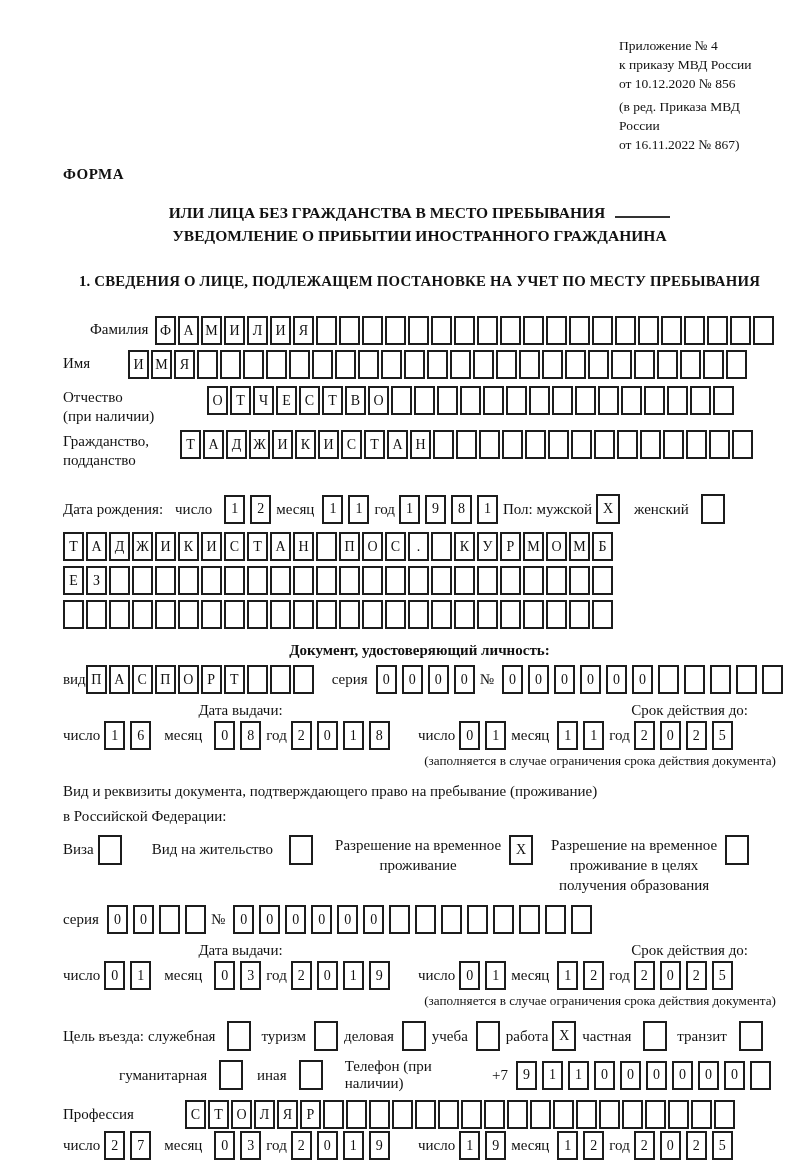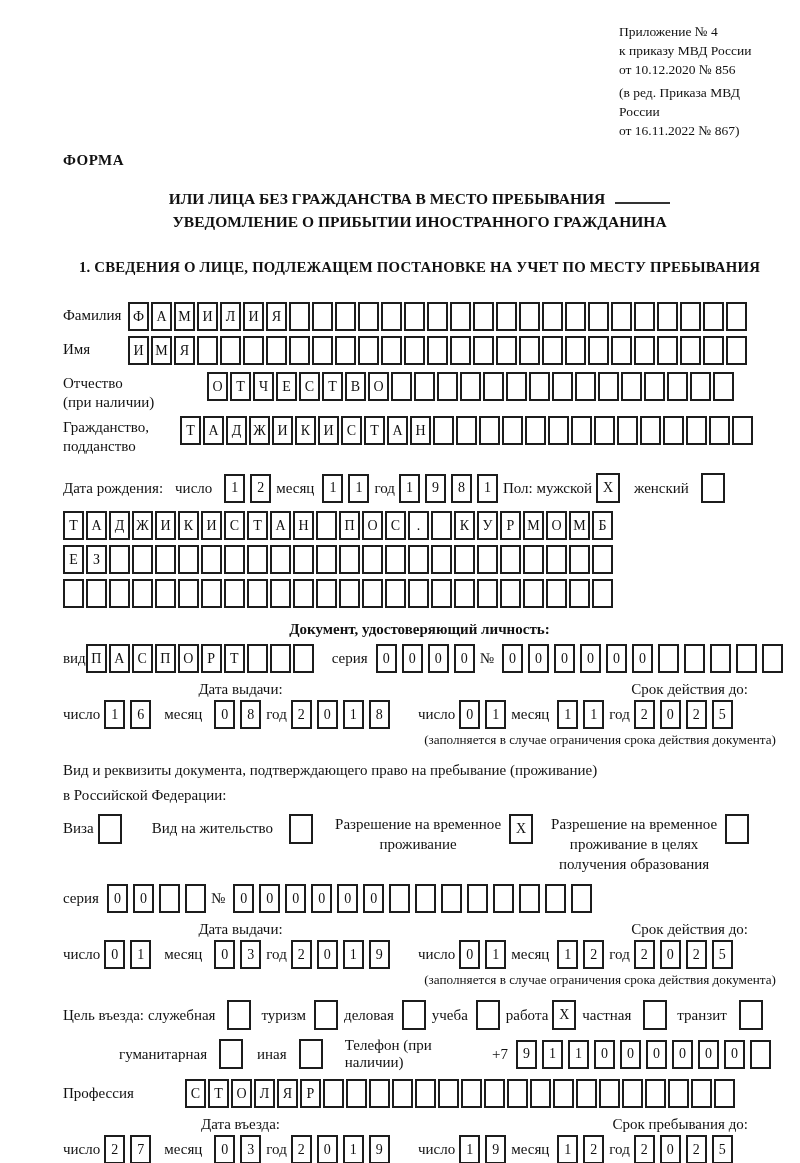--- a/index.html
+++ b/index.html
@@ -1,19 +1,19 @@
 <!DOCTYPE html>
 <html><head>
 <meta charset="utf-8">
 <style>
   html,body{margin:0;padding:0;background:#e8e8e8;}
   .page{
     width:800px;height:1163px;margin:0 auto;background:#ffffff;
     font-family:"Liberation Serif","DejaVu Serif",serif;color:#111;
-    position:relative;box-sizing:border-box;padding:22px 24px 20px 63px;overflow:hidden;
+    position:relative;box-sizing:border-box;padding:36px 24px 20px 63px;overflow:hidden;
   }
   .appendix{margin-left:556px;font-size:13.5px;line-height:19px;}
   .appendix .ed{margin-top:4px;}
   .forma{font-weight:bold;font-size:15px;text-align:left;margin:12px 36px 0 0;letter-spacing:.5px;}
   .title{ text-align:center;font-weight:bold;font-size:15.5px;line-height:23px;margin-top:18px;}
   .blank-line{display:inline-block;width:55px;border-bottom:2px solid #333;margin-left:10px;}
   .sec-heading{font-weight:bold;font-size:14.8px;margin-top:26px;text-align:center;letter-spacing:.2px;white-space:nowrap;}
 
   .frow{display:flex;align-items:flex-start;margin-top:5px;}
   .lbl{font-size:15px;line-height:27px;flex:none;}
@@ -66,21 +66,21 @@
 
   <div class="title">
     <div>
       <span>ИЛИ ЛИЦА БЕЗ ГРАЖДАНСТВА В МЕСТО ПРЕБЫВАНИЯ</span><span class="blank-line"></span>
     </div>
     <div>УВЕДОМЛЕНИЕ О ПРИБЫТИИ ИНОСТРАННОГО ГРАЖДАНИНА</div>
   </div>
 
   <div class="sec-heading">1. СВЕДЕНИЯ О ЛИЦЕ, ПОДЛЕЖАЩЕМ ПОСТАНОВКЕ НА УЧЕТ ПО МЕСТУ ПРЕБЫВАНИЯ</div>
 
-  <div class="frow" style="margin-top:26px;">
+  <div class="frow" style="margin-top:26px;justify-content:flex-end;">
     <span class="lbl w65">Фамилия</span>
     <span class="cells">
         <span class="cell">Ф</span>
         <span class="cell">А</span>
         <span class="cell">М</span>
         <span class="cell">И</span>
         <span class="cell">Л</span>
         <span class="cell">И</span>
         <span class="cell">Я</span>
         <span class="cell"></span>
@@ -198,21 +198,21 @@
         <span class="cell"></span>
         <span class="cell"></span>
         <span class="cell"></span>
         <span class="cell"></span>
         <span class="cell"></span>
         <span class="cell"></span>
         <span class="cell"></span>
       </span>
   </div>
 
-  <div class="frow" style="margin-top:17px;align-items:center;">
+  <div class="frow" style="margin-top:24px;align-items:center;">
     <span class="inltxt">Дата рождения:</span>
     <span class="gap12"></span>
     <span class="inltxt">число</span>
     <span class="gap12"></span>
     <span class="cells sp">
         <span class="cell">1</span>
         <span class="cell">2</span>
       </span>
     <span class="inltxt">месяц</span>
     <span class="gap8"></span>
@@ -647,24 +647,20 @@
         <span class="cell"></span>
         <span class="cell"></span>
         <span class="cell"></span>
         <span class="cell"></span>
         <span class="cell"></span>
         <span class="cell"></span>
         <span class="cell"></span>
       </span>
   </div>
 
-  <div class="dhead">
-    <span class="h1">Дата въезда:</span>
-    <span class="h2">Срок пребывания до:</span>
-  </div>
   <div class="drow">
     <span class="half1">
       <span class="inltxt">число</span>
         <span class="gap4"></span>
       <span class="cells sp">
           <span class="cell">2</span>
           <span class="cell">7</span>
         </span>
       <span class="gap8"></span>
       <span class="inltxt">месяц</span>

